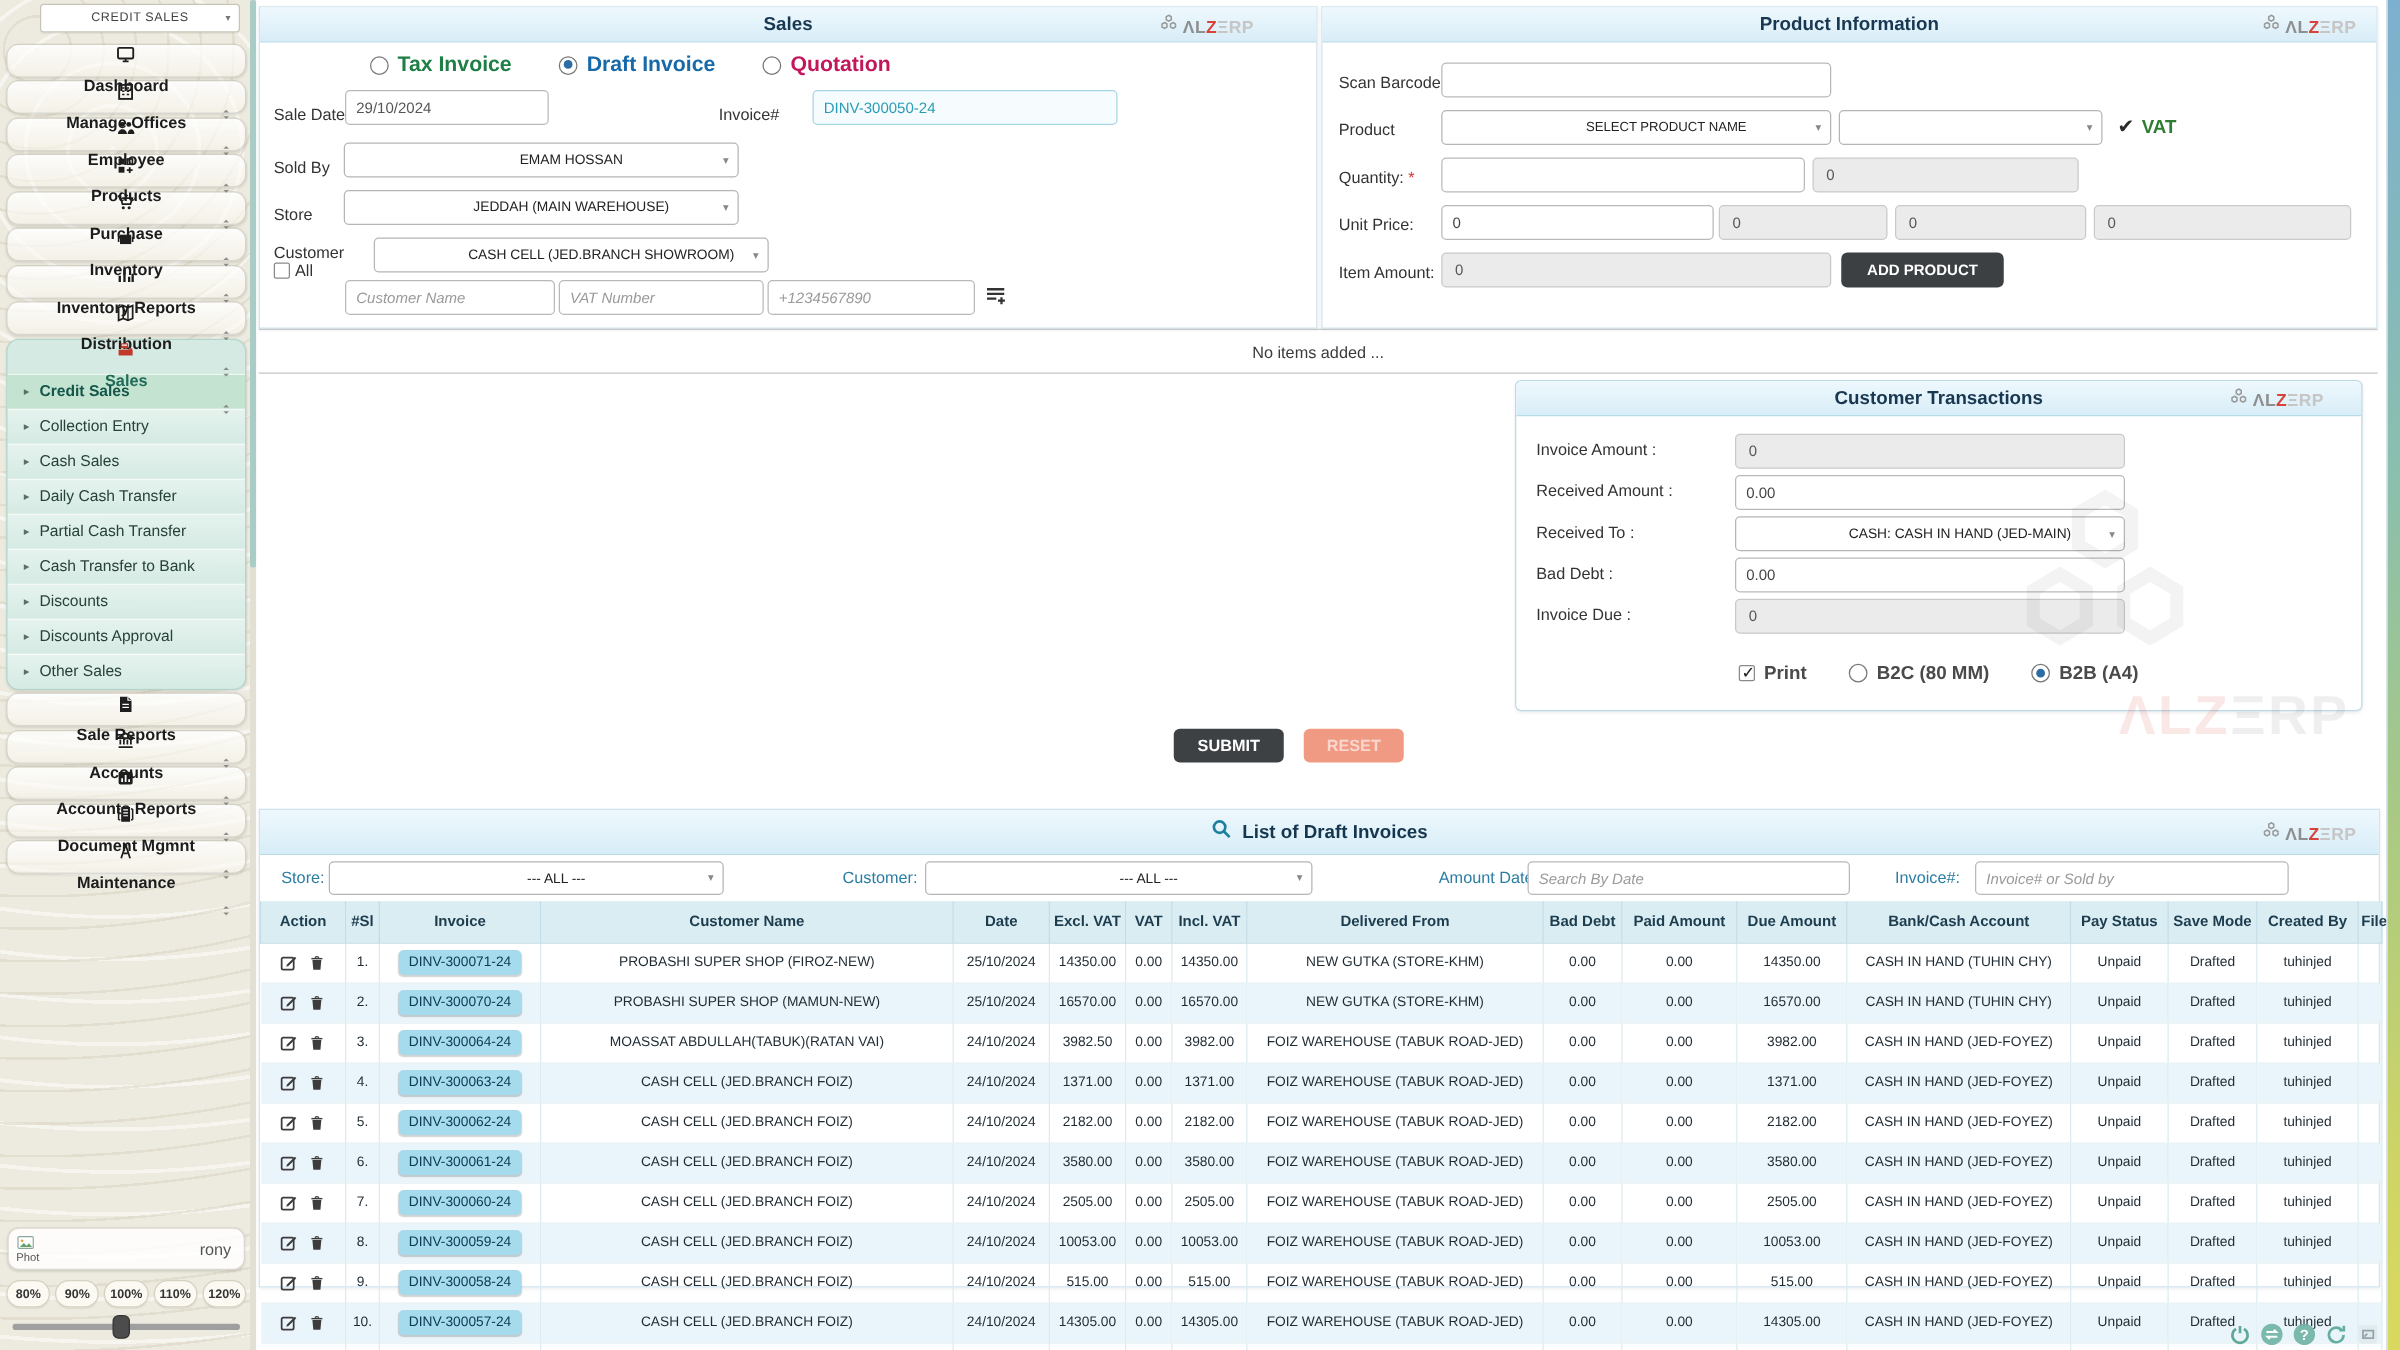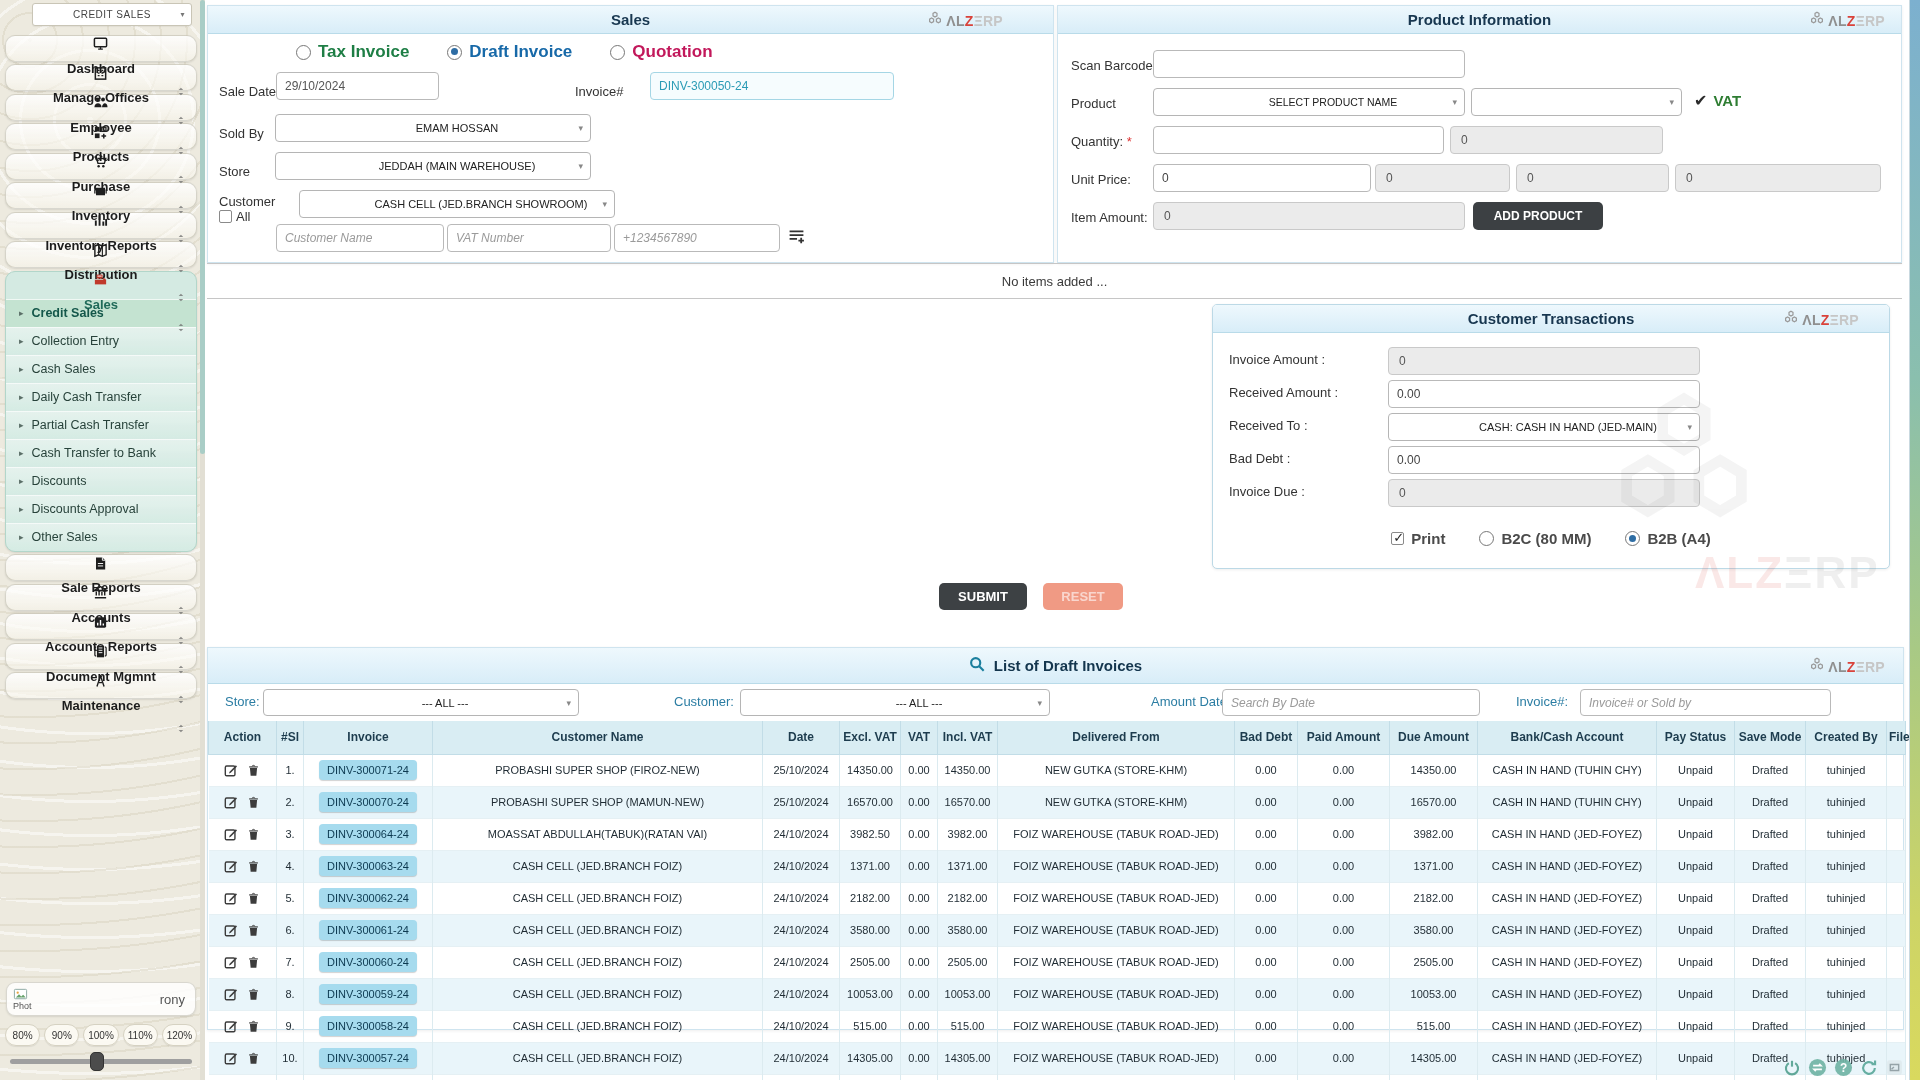--- a/index.html
+++ b/index.html
@@ -45,21 +45,21 @@
   .submenu-item.active { background:#c4e3d1; color:#14574a; font-weight:bold; }
   .sub-arrow { font-size:9px; color:#5a6e67; }
   .flex-spacer { flex:1; }
   .user-card {
     height:34px; margin:0 2px 8px 2px; padding:0 10px 0 6px; background:rgba(255,255,255,.85);
     border:1px solid rgba(150,145,125,.35); border-radius:9px; box-shadow:0 1px 2px rgba(0,0,0,.10);
     display:flex; align-items:center; justify-content:space-between;
   }
   .photo-chip { display:flex; flex-direction:column; align-items:flex-start; line-height:9px; }
   .photo-chip .ph-label { font-size:9px; color:#555; }
-  .zoom-row { display:flex; gap:4px; margin:0 1px; }
+  .zoom-row { display:flex; gap:4px; margin:0 1px;font-weight:bold; }
   .zoom-pill {
     flex:1; height:22px; border-radius:11px; background:rgba(252,250,242,.95);
     border:1px solid #d6d2c2; box-shadow:0 1px 1px rgba(0,0,0,.08);
     font-size:10px; color:#333; display:flex; align-items:center; justify-content:center; cursor:pointer;
   }
   .zoom-slider { position:relative; height:5px; margin:13px 6px 10px 6px; background:#9f9f9f; border-radius:3px; cursor:pointer; }
   .zoom-slider .knob { position:absolute; left:44%; top:-7px; width:14px; height:19px; background:#4c4c4c; border:1px solid #333; border-radius:5px; }
   .user-name { font-size:13px; color:#555; }
 
   

